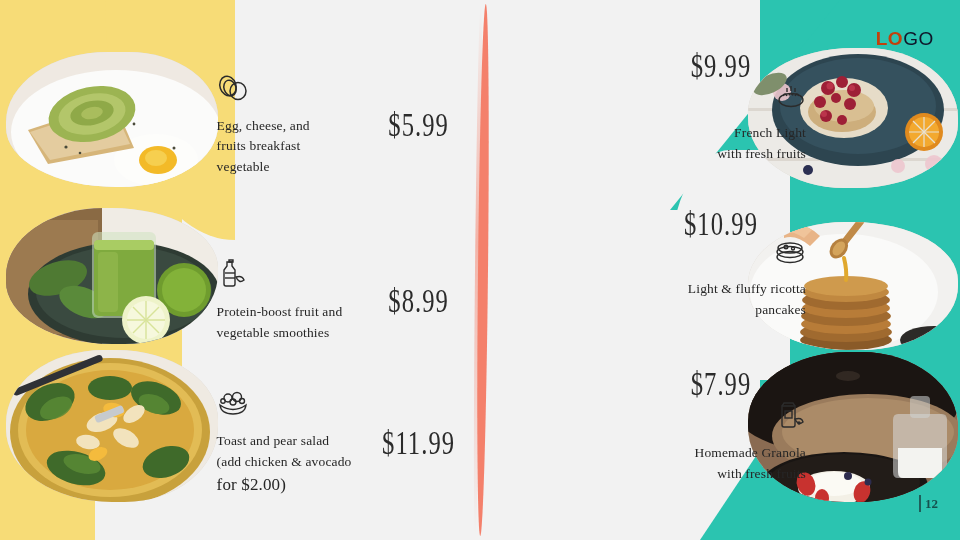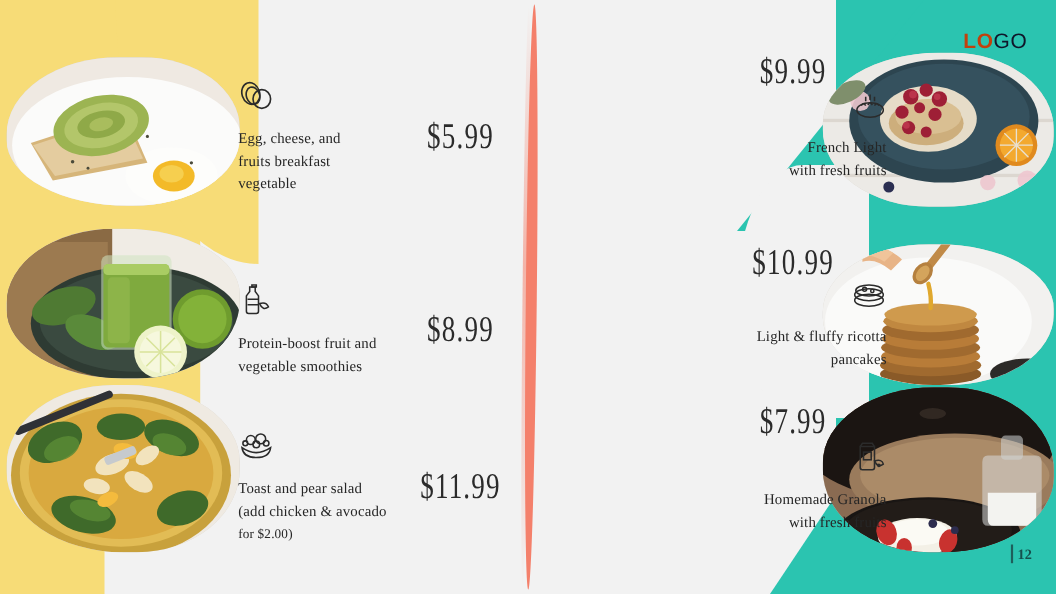--- a/index.html
+++ b/index.html
@@ -104,21 +104,21 @@
   
   .row-r{ left:0; width:478px; height:150px;flex-direction:column; }
   .row-r .price{ width:120px; text-align:center; }
   .row-r .txt{ width:180px; text-align:right; margin-right:10px; }
 
   .name{
     font-family:"Liberation Serif", serif;
     font-size:13.5px; line-height:1.52; color:#262626;
     letter-spacing:.15px;
   }
-  .name .sub{ font-size:12px;margin-top:12px; }
+  .name .sub{ font-size:17px;margin-top:12px; }
   .price{
     font-family:"Liberation Serif", serif;
     font-size:28px; color:#2B2B2B;
     letter-spacing:1.2px;
     transform:scaleY(1.18) scaleX(.88);
     font-weight:400;
   }
 
   .icon{ display:block; margin-bottom:9px; }
   .row-r .icon{ margin-left:auto; }
@@ -419,21 +419,21 @@
               <path d="M19 6 v4"></path>
           </svg>
         </span>
         <div class="name">
           <span>French Light</span><br>
           <span>with fresh fruits</span>
         </div>
       </div>
     </div>
 
-    <div class="row row-r" style="top:224px">
+    <div class="row row-r" style="top:208px">
       <div class="price">$10.99</div>
       <div class="txt">
         <span class="icon">
           <svg width="32" height="26" viewBox="0 0 32 26" fill="none" stroke="#2b2b2b" stroke-width="1.4">
             <ellipse cx="16" cy="17" rx="13" ry="5.5"></ellipse>
             <ellipse cx="16" cy="12" rx="13" ry="5.5"></ellipse>
             <ellipse cx="16" cy="8" rx="12" ry="5"></ellipse>
             <circle cx="12" cy="7" r="1.8"></circle>
               <circle cx="19" cy="8.5" r="1.5"></circle>
           </svg>

